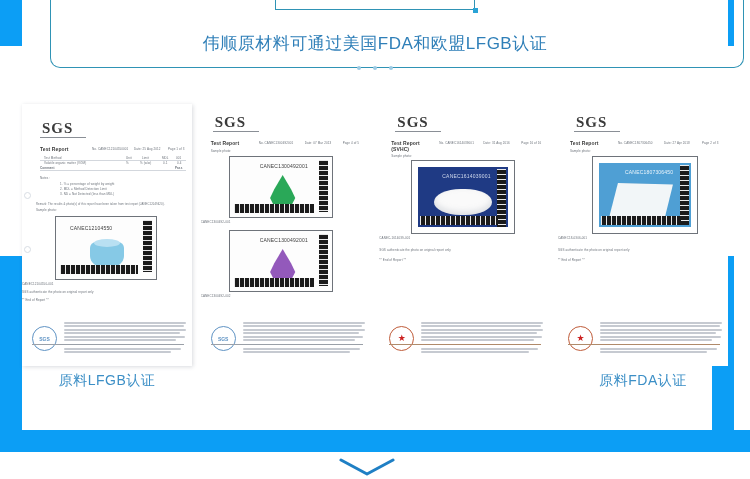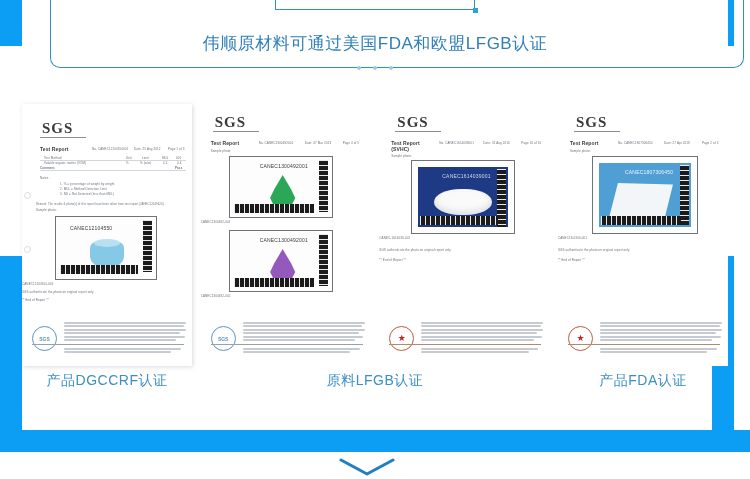--- a/index.html
+++ b/index.html
@@ -410,23 +410,22 @@
             <div class="fl" style="width:96%"></div>
               <div class="fl" style="width:88%"></div>
           </div>
         </div>
       </div>
     </div>
 
   </div>
 
   <div class="captions">
-    <div class="caption">产品DGCCRF认证</div>
     <div class="caption">原料LFGB认证</div>
-    <div class="caption">产品FDA认证</div>
+    <div class="caption">原料FDA认证</div>
   </div>
 
   <div class="chev">
     <svg width="56" height="20" viewBox="0 0 56 20" aria-hidden="true">
       <path d="M2 2 L28 16 L54 2" fill="none" stroke="#1f7fc4" stroke-width="3" stroke-linecap="round" stroke-linejoin="round"></path>
     </svg>
   </div>
 
 </div>
 

